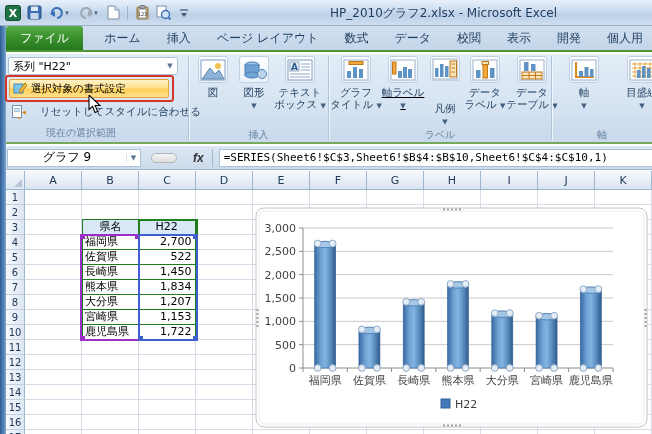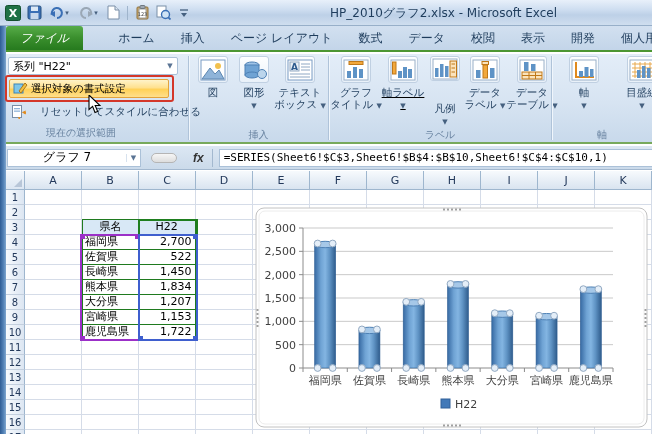--- a/index.html
+++ b/index.html
@@ -20,21 +20,21 @@
   
   #left-edge { position:absolute; left:0; top:26px; width:6px; height:408px;
     background:linear-gradient(90deg,#2E5C94,#5584B8 60%,#7FA6CE); z-index:5; }
 
   
   #tabrow { position:absolute; left:0; top:26px; width:652px; height:26px;
     background:linear-gradient(#D2E0F0,#C3D5E9); border-bottom:2px solid #4C9633;
     display:flex; align-items:stretch; padding-left:6px; }
   .tab { display:flex; align-items:center; padding:0 13px; color:#1E3C5C; font-size:12px; white-space:nowrap; }
   .tab.file { background:linear-gradient(#57AC49,#3A8F2D 50%,#267A1E); color:#fff;
-    border-radius:3px 3px 0 0; padding:0 14px; margin-right:22px;font-style:italic; }
+    border-radius:3px 3px 0 0; padding:0 14px; margin-right:8px; }
 
   
   #ribbon { position:absolute; left:6px; top:54px; width:646px; height:90px;
     background:linear-gradient(#E3EDF8 0%, #D7E4F2 55%, #C8D9EB 100%);
     border-bottom:2px solid #77A95C; }
   .vsep { position:absolute; top:2px; height:84px; width:1px; background:#AFC3D9;
     box-shadow:1px 0 0 #F0F6FC; }
   .group-label { position:absolute; bottom:2px; text-align:center; color:#66809E; font-size:10px; }
 
   
@@ -395,21 +395,21 @@
           <div class="bb-label">
             <div>目盛線</div>
             <div><span class="arr">▼</span></div>
           </div>
         </div>
       </div>
   </div>
 
   <div id="formulabar">
     <div id="namebox">
-      <span class="val">グラフ 7</span>
+      <span class="val">グラフ 9</span>
       <span class="dd">▼</span>
     </div>
     <div id="fb-pill"></div>
     <div id="fx">fx</div>
     <div id="fb-sep"></div>
     <div id="formula-input">=SERIES(Sheet6!$C$3,Sheet6!$B$4:$B$10,Sheet6!$C$4:$C$10,1)</div>
   </div>
 
   <div id="sheet">
     <div id="colheaders">

